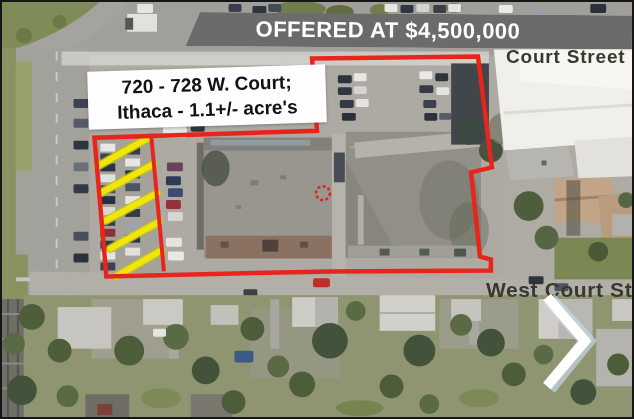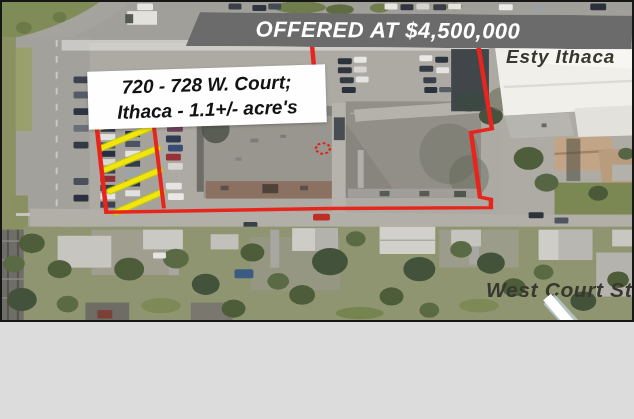--- a/index.html
+++ b/index.html
@@ -1,18 +1,18 @@
 <!DOCTYPE html>
 <html><head>
 <meta charset="utf-8">
 <style>
   html,body{margin:0;padding:0;background:#dcdcdc;font-family:"Liberation Sans",sans-serif;}
   .stage{
-    position:relative;width:634px;height:322px;box-sizing:border-box;
-    border:2px solid #161616;overflow:hidden;background:#5eead4;font-style:italic;
+    position:relative;width:634px;height:419px;box-sizing:border-box;
+    border:2px solid #161616;overflow:hidden;background:#5eead4;
   }
   .stage svg.fill{position:absolute;left:0;top:0;width:100%;height:100%;}
   
   .banner{
     position:absolute;left:184px;top:10px;right:0;height:34px;
     background:#6b6b6b;
     clip-path:polygon(14px 0,100% 0,100% 100%,0 100%);
     transform:rotate(0.45deg);transform-origin:left center;
     display:flex;align-items:center;justify-content:center;
     padding-right:42px;z-index:6;
@@ -276,21 +276,21 @@
 
   <div class="banner">
     <span>OFFERED AT $4,500,000</span>
   </div>
 
   <div class="propbox">
     <span>720 - 728 W. Court;</span>
     <span>Ithaca - 1.1+/- acre's</span>
   </div>
 
-  <div class="street esty">Esty Ithaca</div>
+  <div class="street esty">Court Street</div>
 
   <div class="street west">West Court St</div>
 
   <div class="next-btn">
     <svg width="64" height="108" viewBox="0 0 64 108">
       <polyline points="15,11 53,53 15,100" fill="none" stroke="#c8dcee" stroke-width="15" opacity="0.65"></polyline>
       <polyline points="13,9 51,53 13,98" fill="none" stroke="#ffffff" stroke-width="10"></polyline>
     </svg>
   </div>
 

